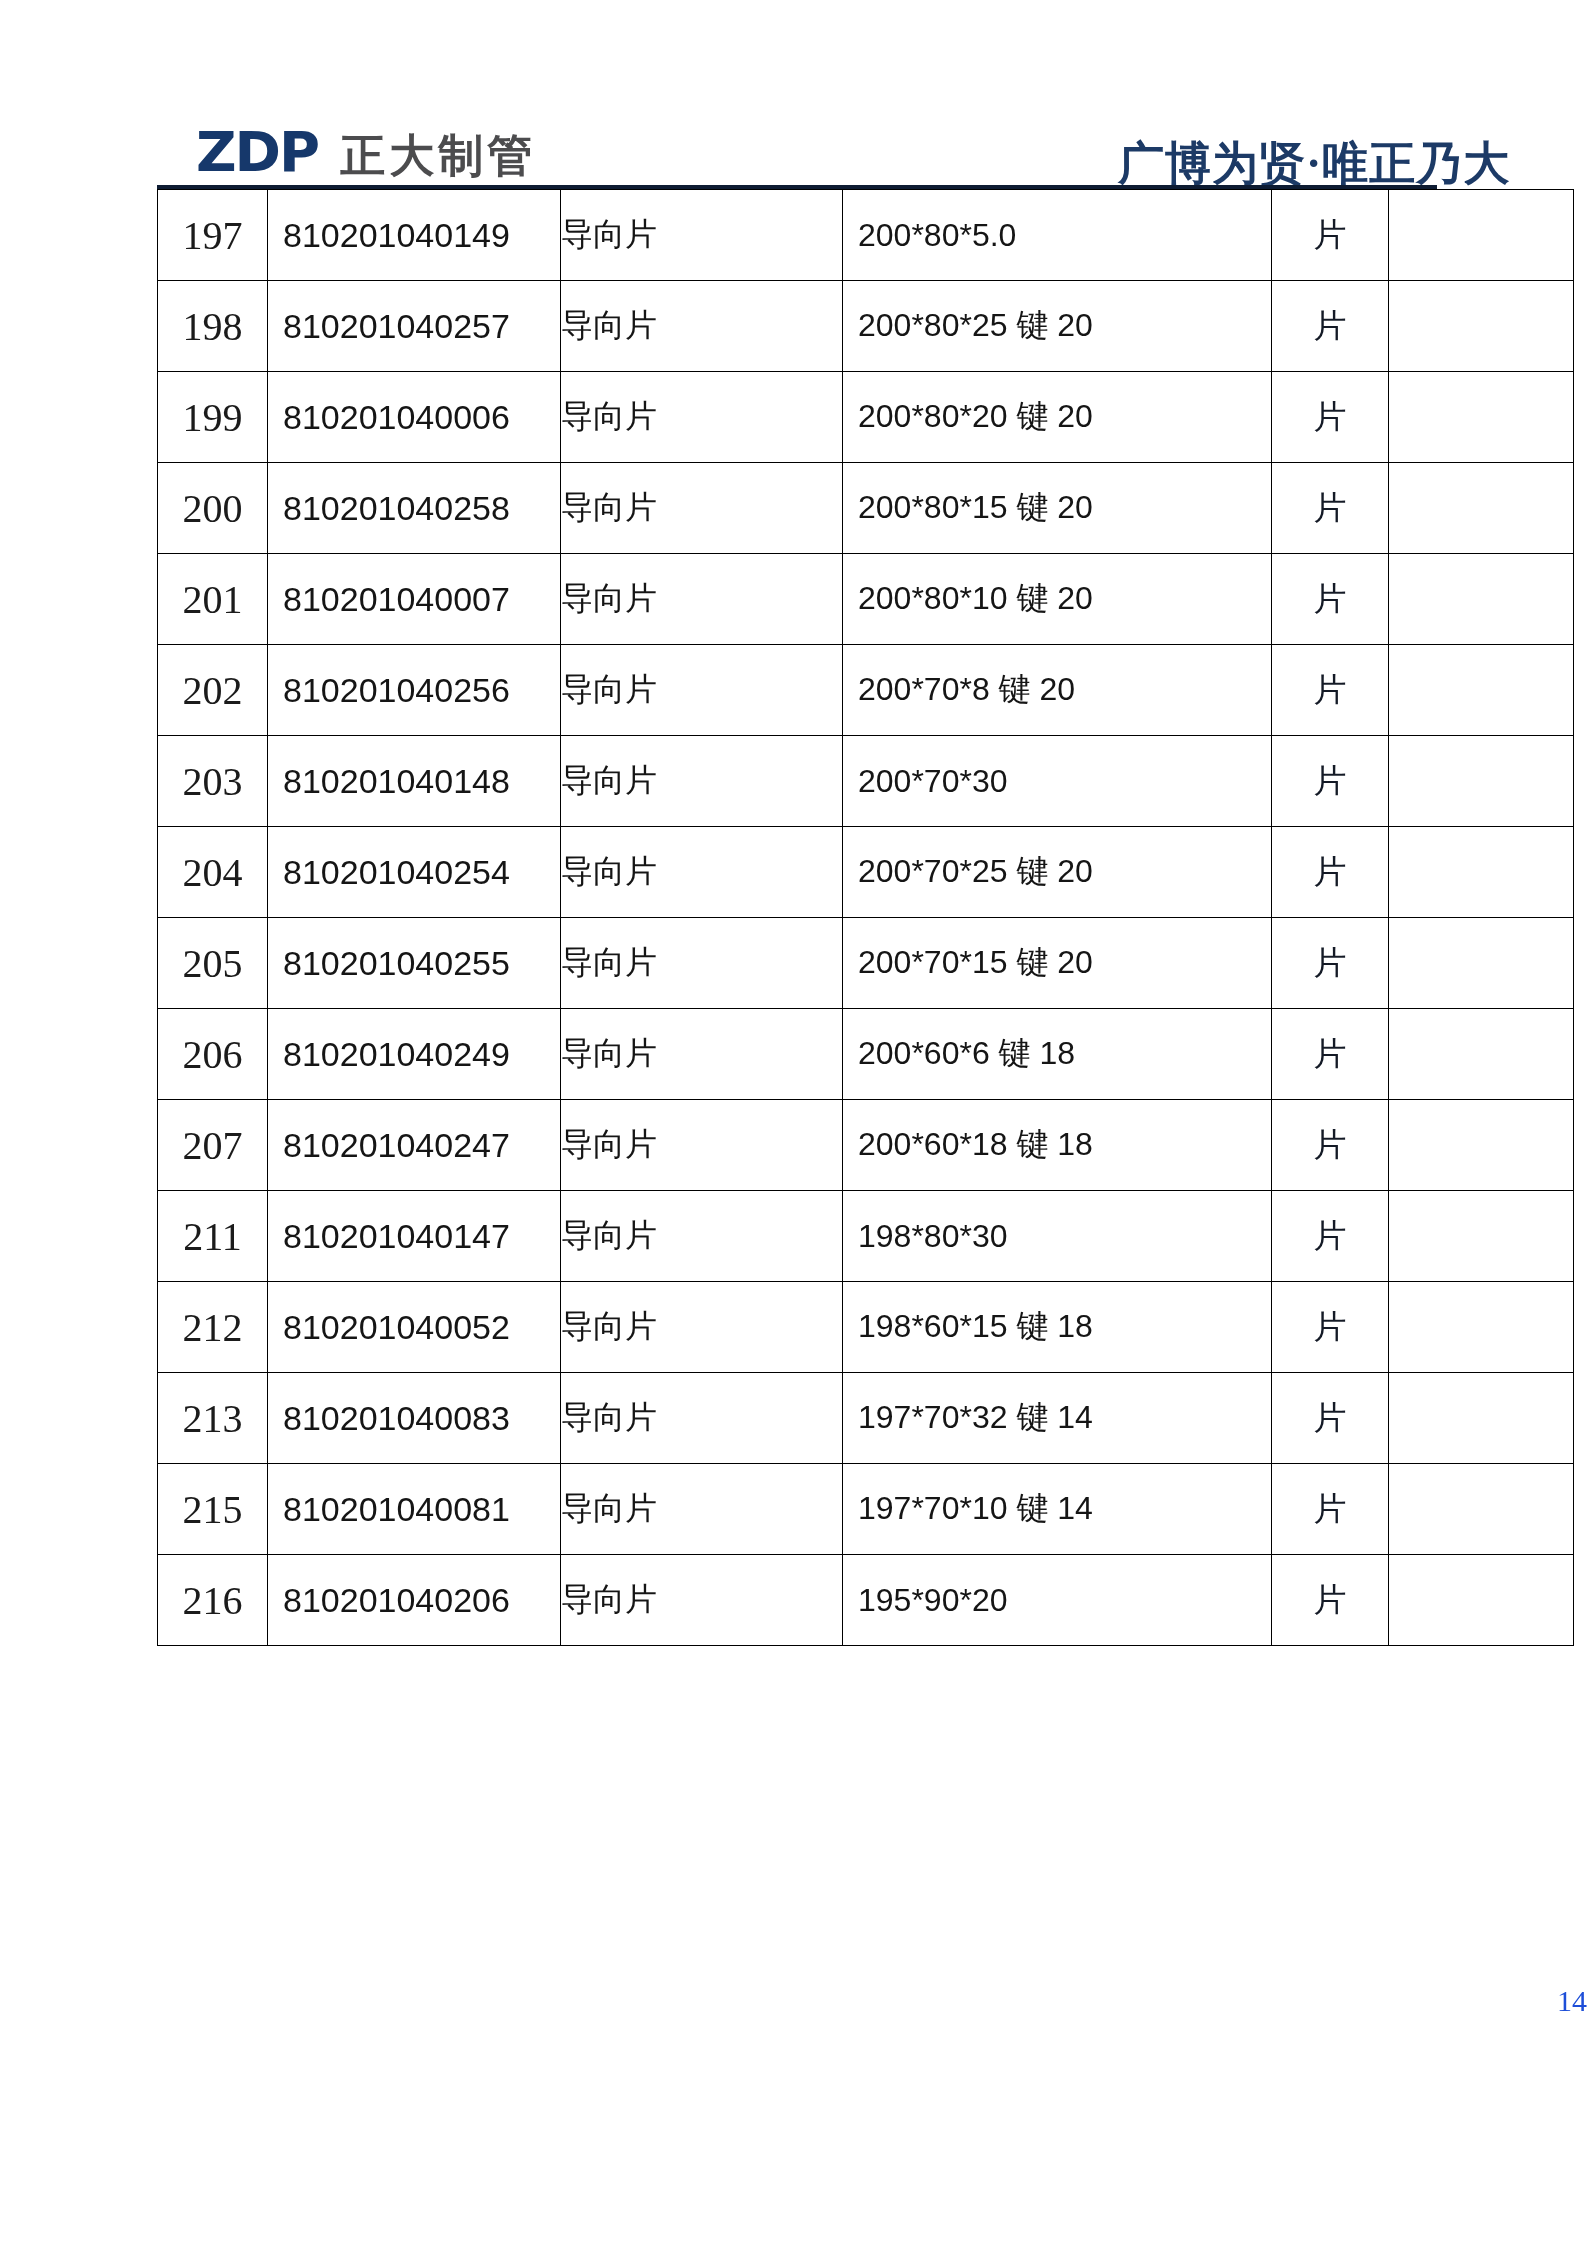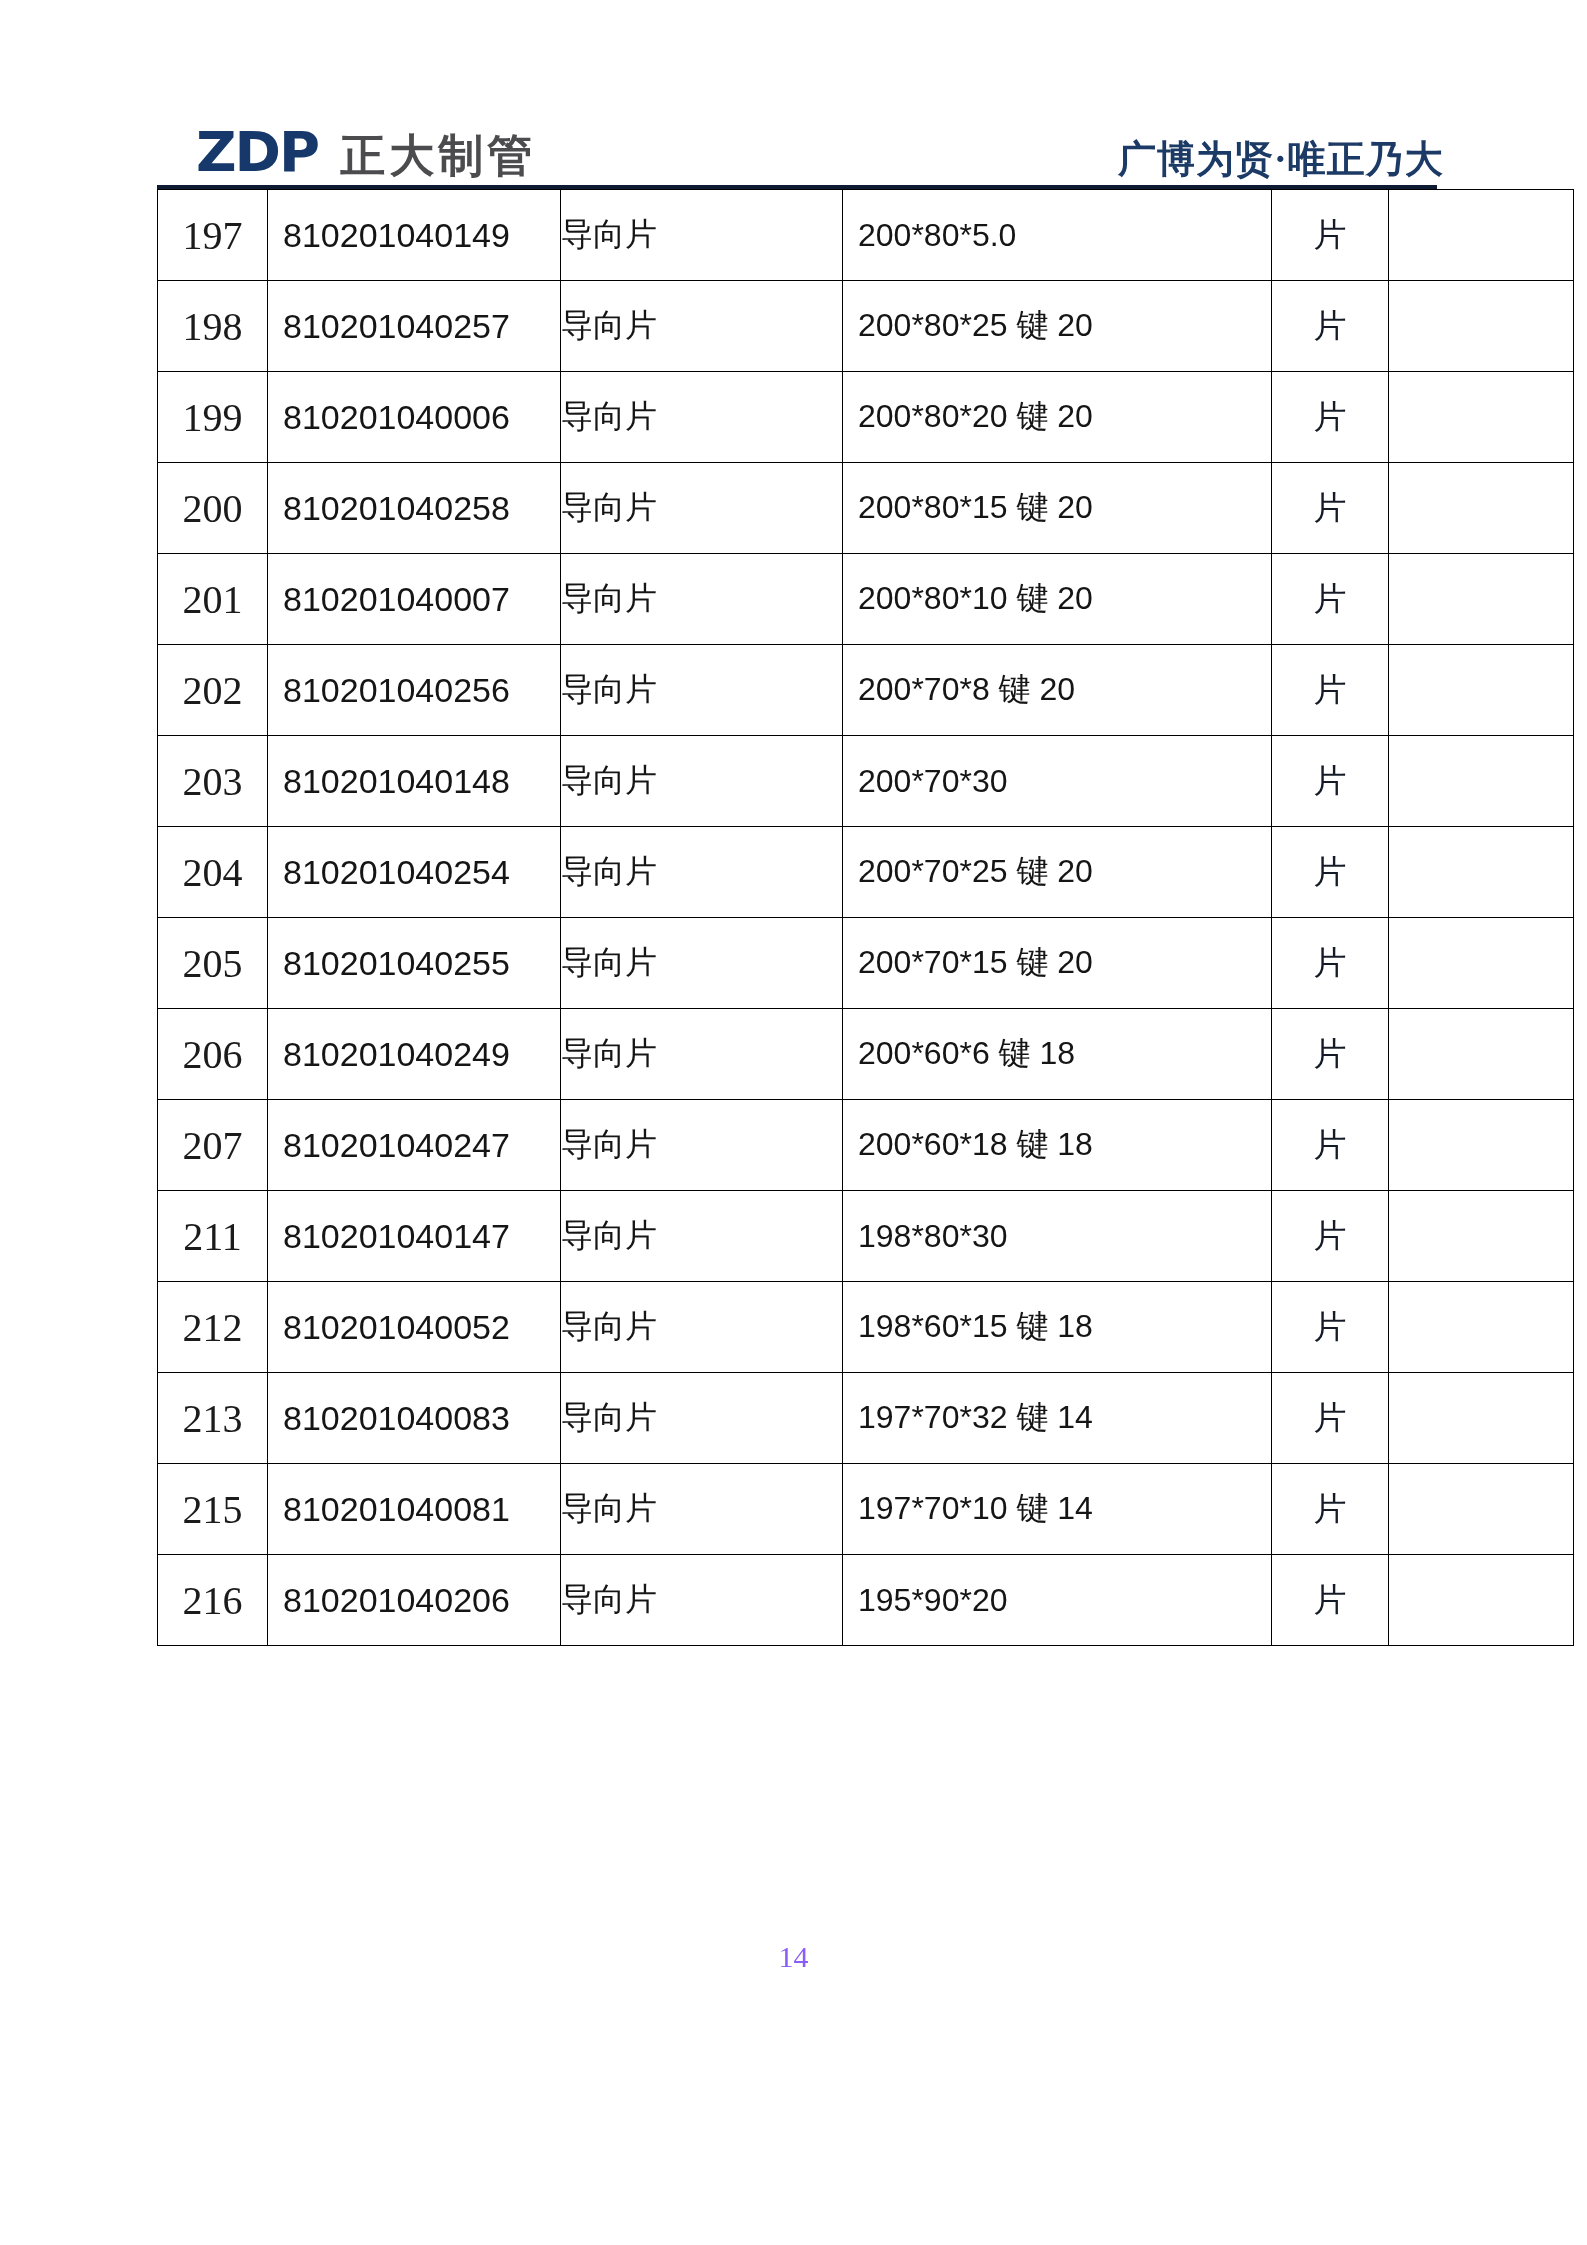--- a/index.html
+++ b/index.html
@@ -26,21 +26,21 @@
     letter-spacing:-2px;
   }
   .logo-company {
     font-size:45px; font-weight:700; line-height:1;
     color:var(--logo-gray,#4c4c4e);
     letter-spacing:4px;
   }
   .tagline {
     position:absolute; left:1118px; top:139px;
     font-family:"Liberation Serif","DejaVu Serif",serif;
-    font-weight:700; font-size:38px; line-height:1.1;
+    font-weight:700; font-size:46px; line-height:1.1;
     color:var(--tagline-navy,#1c3a66);
     letter-spacing:1px;
     text-align:center;
   }
   .header-rule {
     position:absolute; left:157px; top:185px;
     width:1280px; height:5px;
     background:var(--rule-dark,#0e1c33);
   }
 
@@ -72,26 +72,26 @@
   td.spec { padding-left:15px; font-size:32px; }
   td.unit {
     text-align:center;
     font-family:"Liberation Serif","DejaVu Serif",serif;
     font-size:33px;
     color:#141a26;
   }
   td.note { }
 
   .page-number {
-    position:absolute; left:0; top:1940px;
+    position:absolute; left:0; top:1984px;
     width:100%;
-    text-align:center;
+    text-align:right;
     font-family:"Liberation Serif","DejaVu Serif",serif;
     font-size:30px;
-    color:#8b5cf6;
+    color:#1d4ed8;
   }
 </style>
 </head>
 <body>
 
 <div class="page">
 
   <header>
     <div class="logo">
       <span class="logo-zdp">ZDP</span>

